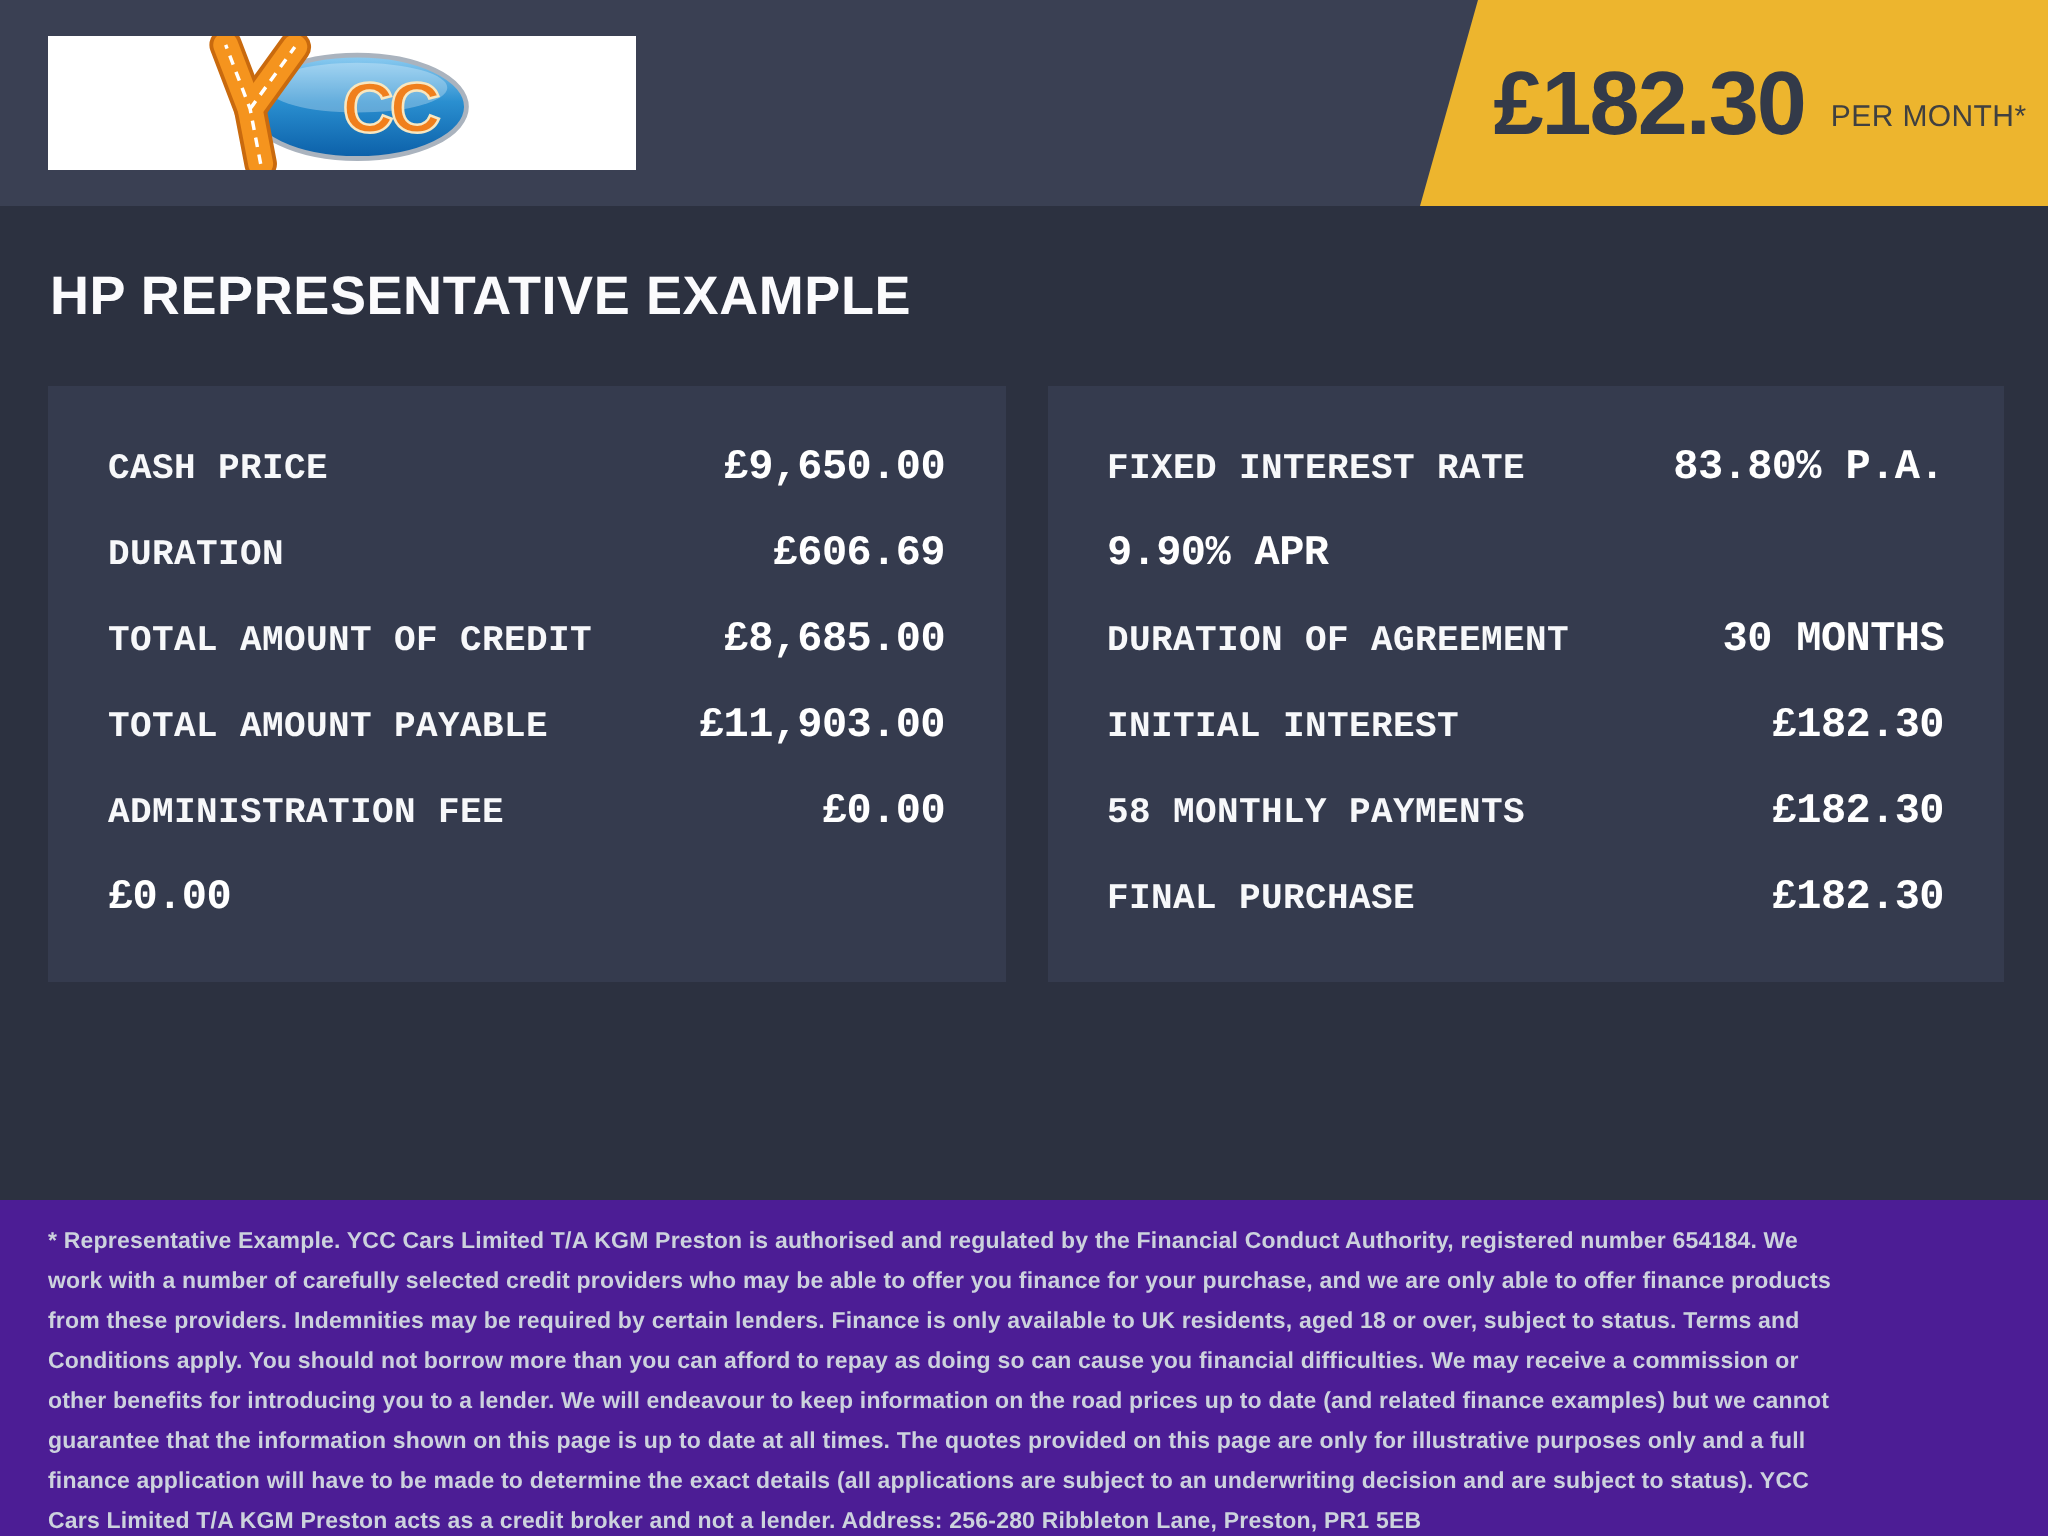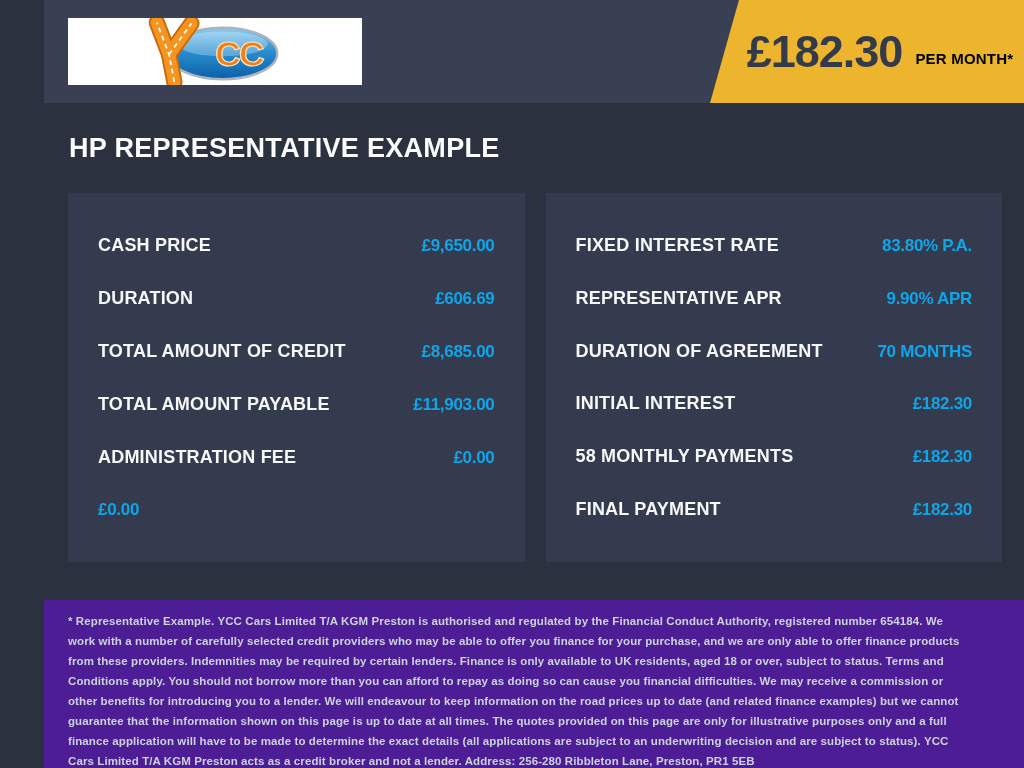--- a/index.html
+++ b/index.html
@@ -2,21 +2,21 @@
 <html><head>
 <meta charset="utf-8">
 <style>
   * { margin: 0; padding: 0; box-sizing: border-box; }
   html, body { width: 1024px; height: 768px; }
   body {
     font-family: "Liberation Sans", sans-serif;
     background: #2c3140;
     overflow: hidden;
   }
-  .page { width: 1024px; height: 768px; display: flex; flex-direction: column; padding-left: 44px; }
+  .page { width: 1024px; height: 768px; display: flex; flex-direction: column; }
 
   
   .header {
     position: relative;
     height: 103px;
     background: #3a4053;
     flex: 0 0 auto;
   }
   .logo-box {
     position: absolute;
@@ -37,43 +37,44 @@
     padding-left: 26px;
   }
   .price-amount {
     color: #333a49;
     font-size: 45px;
     font-weight: bold;
     letter-spacing: -1px;
     line-height: 1;
   }
   .price-period {
-    color: #000000;
+    color: #404040;
     font-size: 15px;
-    font-weight: bold;
+    font-weight: normal;
     margin-left: 13px;
     margin-top: 14px;
     letter-spacing: 0.2px;
   }
 
   
   .main { height: 497px; background: #2c3140; flex: 0 0 auto; }
   .page-title {
     padding: 33px 0 0 25px;
     color: #fbfbfd;
     font-size: 27px;
     font-weight: bold;
     letter-spacing: 0.3px;
     line-height: 25px;
   }
   .panels {
     display: flex;
     gap: 21px;
     margin: 32px 22px 0 24px;
-    height: 369px;
+    height: 298px;
+    font-family: Liberation Mono, monospace;
   }
   .panel {
     flex: 1;
     background: #353b4e;
     display: flex;
     flex-direction: column;
     justify-content: space-evenly;
     padding: 10px 30px;
   }
   .row {
@@ -82,22 +83,22 @@
     align-items: baseline;
   }
   .row-label {
     color: #f7f8fa;
     font-size: 18px;
     font-weight: bold;
     letter-spacing: 0.2px;
     white-space: nowrap;
   }
   .row-value {
-    color: #0ea5e9;
-    font-size: 17px;
+    color: #ffffff;
+    font-size: 21px;
     font-weight: bold;
     letter-spacing: -0.3px;
     white-space: nowrap;
   }
 
   
   .footer {
     height: 168px;
     background: #4c1d95;
     padding: 11px 24px 0 24px;
@@ -180,37 +181,36 @@
           <span class="row-value">£0.00</span>
         </div>
       </div>
 
       <div class="panel">
         <div class="row">
           <span class="row-label">FIXED INTEREST RATE</span>
           <span class="row-value">83.80% P.A.</span>
         </div>
         <div class="row">
-          <span class="row-label">REPRESENTATIVE APR</span>
           <span class="row-value">9.90% APR</span>
         </div>
         <div class="row">
           <span class="row-label">DURATION OF AGREEMENT</span>
-          <span class="row-value">70 MONTHS</span>
+          <span class="row-value">30 MONTHS</span>
         </div>
         <div class="row">
           <span class="row-label">INITIAL INTEREST</span>
           <span class="row-value">£182.30</span>
         </div>
         <div class="row">
           <span class="row-label">58 MONTHLY PAYMENTS</span>
           <span class="row-value">£182.30</span>
         </div>
         <div class="row">
-          <span class="row-label">FINAL PAYMENT</span>
+          <span class="row-label">FINAL PURCHASE</span>
           <span class="row-value">£182.30</span>
         </div>
       </div>
 
     </div>
   </div>
 
   <div class="footer">
     <p>* Representative Example. YCC Cars Limited T/A KGM Preston  is authorised and regulated by the Financial Conduct Authority, registered number 654184. We work with a number of carefully selected credit providers who may be able to offer you finance for your purchase, and we are only able to offer finance products from these providers. Indemnities may be required by certain lenders. Finance is only available to UK residents, aged 18 or over, subject to status. Terms and Conditions apply. You should not borrow more than you can afford to repay as doing so can cause you financial difficulties. We may receive a commission or other benefits for introducing you to a lender. We will endeavour to keep information on the road prices up to date (and related finance examples) but we cannot guarantee that the information shown on this page is up to date at all times. The quotes provided on this page are only for illustrative purposes only and a full finance application will have to be made to determine the exact details (all applications are subject to an underwriting decision and are subject to status). YCC Cars Limited T/A KGM Preston  acts as a credit broker and not a lender. Address: 256-280 Ribbleton Lane, Preston, PR1 5EB</p>
   </div>

